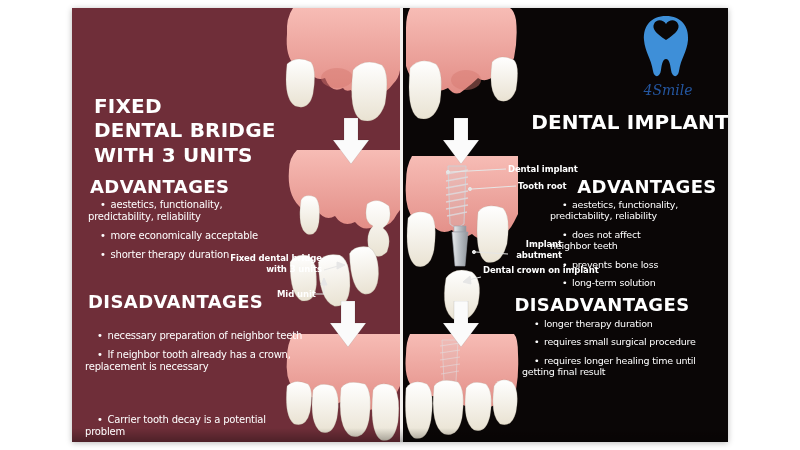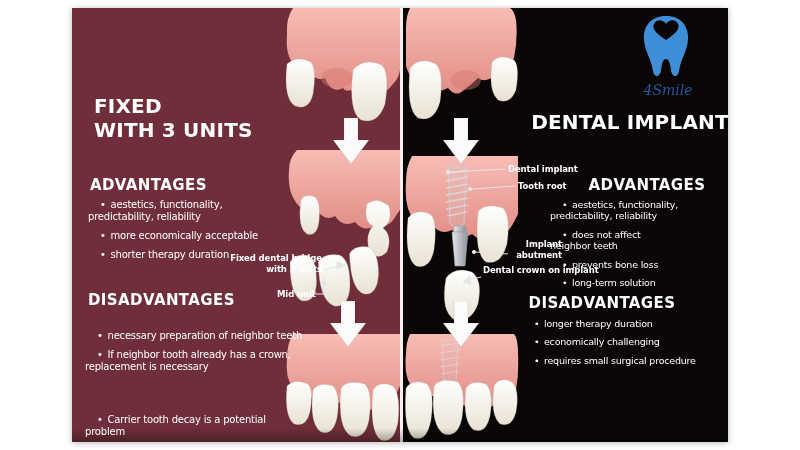--- a/index.html
+++ b/index.html
@@ -12,21 +12,21 @@
     position:absolute;left:72px;top:8px;width:656px;height:434px;
     overflow:hidden;box-shadow:0 1px 6px rgba(0,0,0,.28);
   }
   .abs{position:absolute;}
   .panel-left{left:0;top:0;width:330px;height:434px;background:#6f2e39;}
   .panel-right{left:330px;top:0;width:326px;height:434px;background:#0a0606;}
   .divider{left:328px;top:0;width:3px;height:434px;background:#f4f2f0;z-index:6;}
   .bottom-shade{left:0;bottom:0;width:656px;height:14px;z-index:7;
     background:linear-gradient(rgba(0,0,0,0),rgba(0,0,0,.30));}
   .title{color:#fff;font-weight:800;font-size:20px;line-height:1.22;letter-spacing:.2px;z-index:8;}
-  .heading{color:#fff;font-weight:800;font-size:15px;letter-spacing:.4px;z-index:8;}
+  .heading{color:#fff;font-weight:800;font-size:18px;letter-spacing:.4px;z-index:8;}
   .bullets{position:absolute;margin:0;padding:0;list-style:none;color:#fff;
     font-size:10px;font-weight:400;letter-spacing:-.2px;line-height:1.2;z-index:8;}
   .bullets li{margin:0 0 7px 0;text-indent:12px;}
   .bullets li::before{content:"\2022\2002";}
   .bullets.small{font-size:9.5px;}
   .lbl{position:absolute;color:#fff;font-size:8.5px;font-weight:700;line-height:1.25;
     letter-spacing:-.1px;z-index:9;}
   .brand{color:#2456a0;font-family:"DejaVu Serif","Liberation Serif",serif;
     font-style:italic;font-size:14px;text-align:center;z-index:8;}
   svg{display:block;}
@@ -37,20 +37,21 @@
 </head>
 <body>
 
 <div class="poster">
 
   <div class="abs panel-left"></div>
   <div class="abs panel-right"></div>
 
   <div class="abs title" style="left:22px;top:86px;">
     <div>FIXED</div>
+    <div>DENTAL BRIDGE</div>
     <div>WITH 3 UNITS</div>
   </div>
 
   <div class="abs heading" style="left:18px;top:168px;">ADVANTAGES</div>
 
   <ul class="bullets" style="left:16px;top:191px;width:262px;">
     <li style="max-width:172px;">aestetics, functionality, predictability, reliability</li>
     <li style="white-space:nowrap;">more economically acceptable</li>
     <li style="white-space:nowrap;">shorter therapy duration</li>
   </ul>
@@ -83,22 +84,22 @@
     <li style="max-width:165px;">aestetics, functionality, predictability, reliability</li>
     <li style="max-width:105px;">does not affect neighbor teeth</li>
     <li style="white-space:nowrap;">prevents bone loss</li>
     <li style="white-space:nowrap;">long-term solution</li>
   </ul>
 
   <div class="abs heading" style="left:440px;top:286px;width:180px;text-align:center;">DISADVANTAGES</div>
 
   <ul class="bullets small" style="left:450px;top:310px;width:202px;">
     <li style="white-space:nowrap;">longer therapy duration</li>
-    <li style="white-space:nowrap;">economically challenging</li>
     <li style="white-space:nowrap;">requires small surgical procedure</li>
+    <li style="max-width:180px;">requires longer healing time until getting final result</li>
   </ul>
 
   <div class="lbl" style="left:436px;top:156px;">Dental implant</div>
   <div class="lbl" style="left:446px;top:173px;">Tooth root</div>
   <div class="lbl" style="left:438px;top:231px;width:52px;text-align:right;">Implant abutment</div>
   <div class="lbl" style="left:411px;top:257px;">Dental crown on implant</div>
 
   <svg class="abs stage" style="left:213px;top:0;" width="115" height="118" viewBox="0 0 115 118">
     <defs>
       <linearGradient id="gumL1" x1="0" y1="0" x2="0" y2="1">

